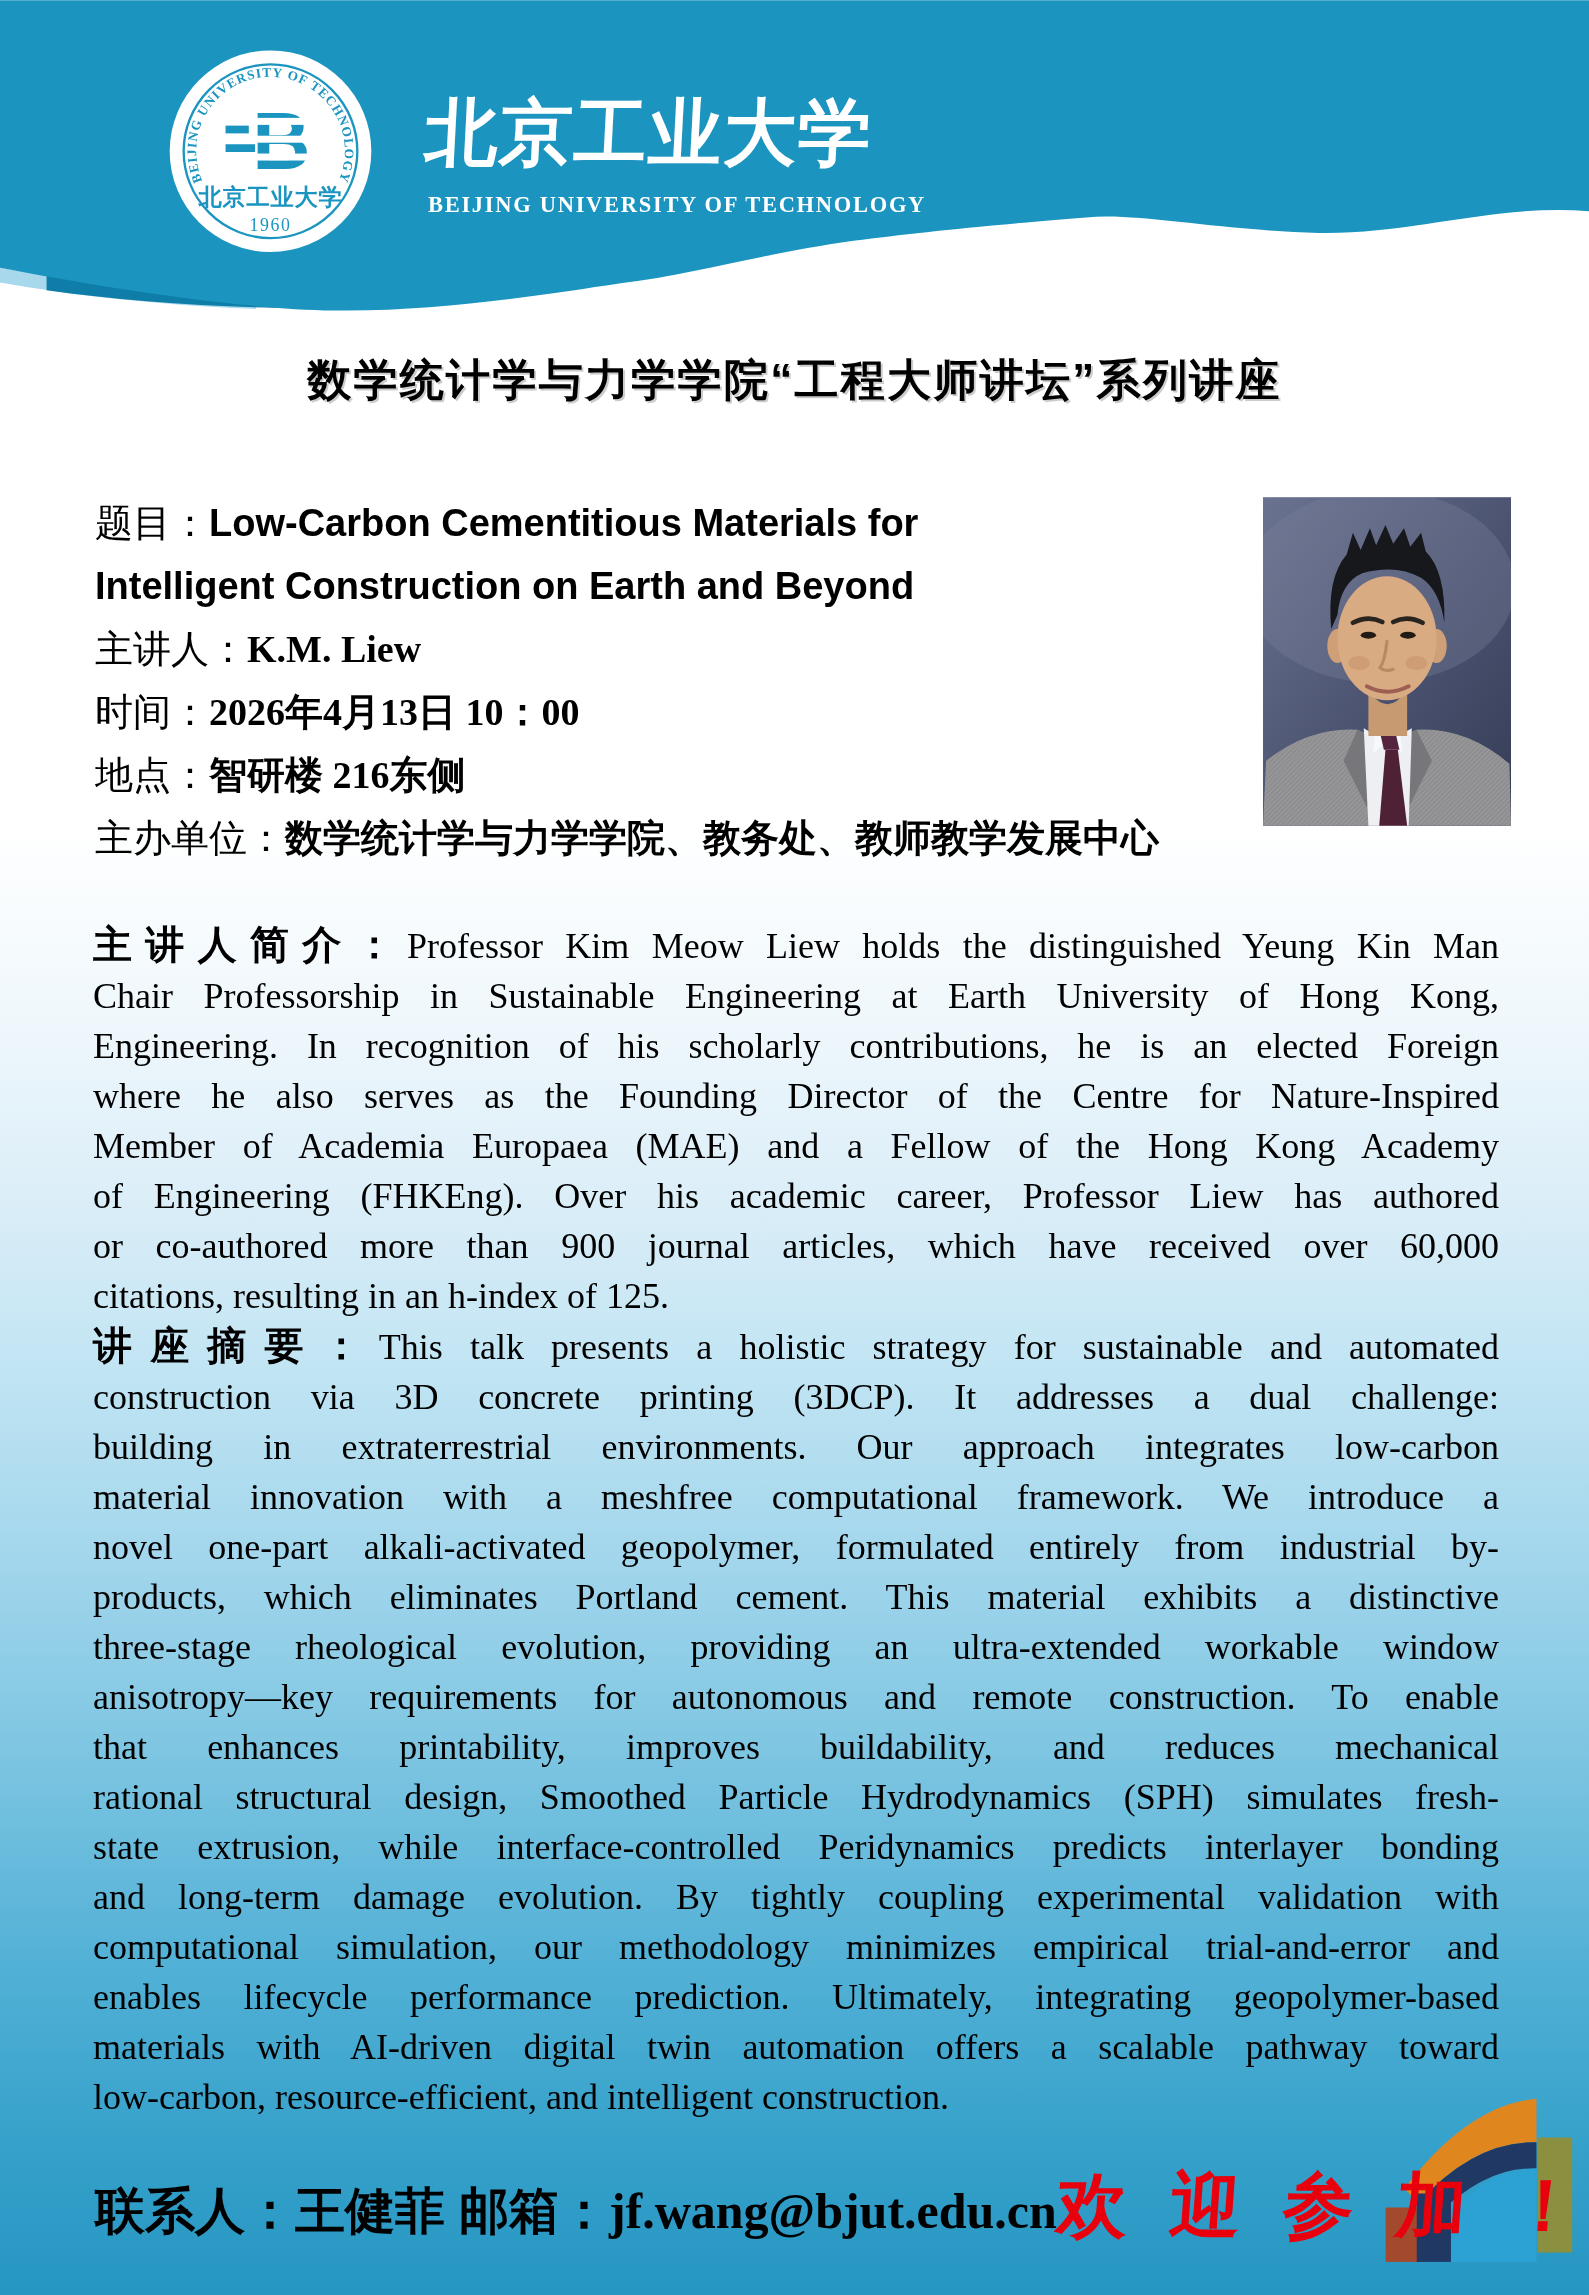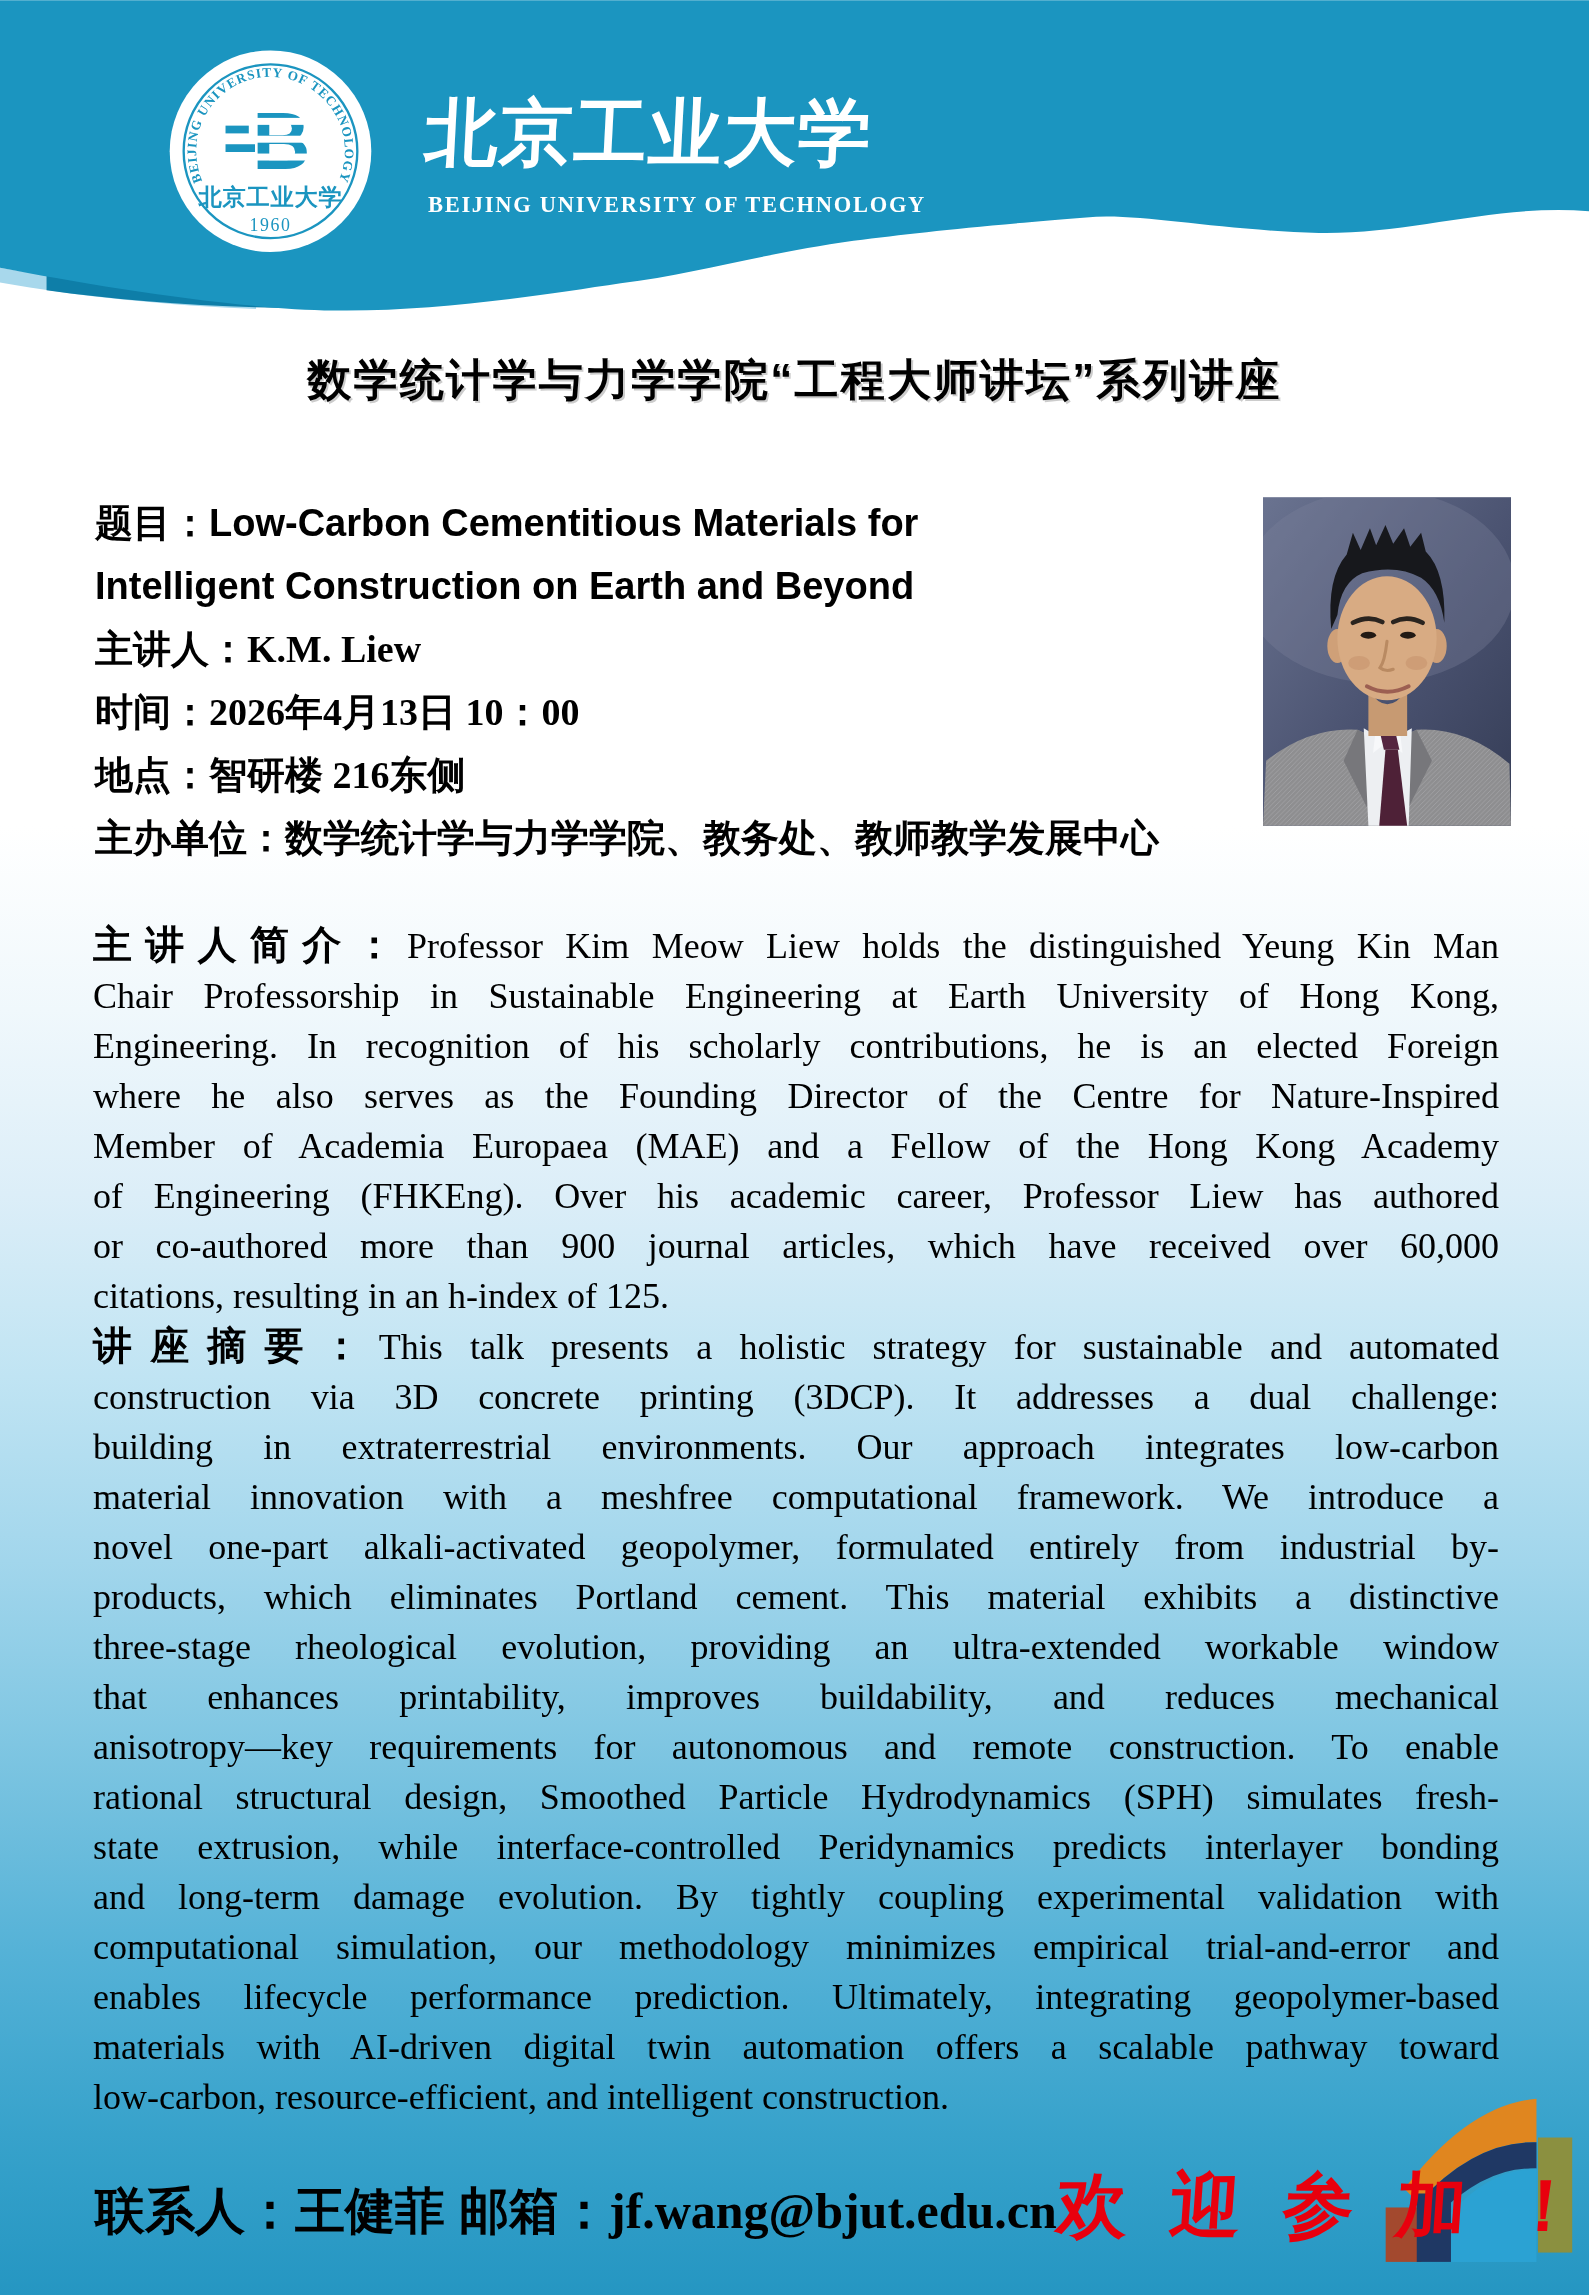--- a/index.html
+++ b/index.html
@@ -25,21 +25,21 @@
     font-family:"Liberation Serif",serif;font-size:22.5px;font-weight:700;
     color:#ffffff;letter-spacing:1.7px;white-space:nowrap;
   }
   .poster-title{
     position:absolute;left:0;right:0;top:351px;margin:0;text-align:center;
     font-size:44px;font-weight:800;color:#000;letter-spacing:2.3px;
     text-shadow:1.9px 1.9px 0 rgba(110,110,110,.35);white-space:nowrap;
   }
   .details{position:absolute;left:95px;top:492px;width:1180px;}
   .dline{height:63px;line-height:63px;font-size:38px;font-weight:700;color:#000;white-space:nowrap;}
-  .dlabel{font-weight:700;}
+  .dlabel{font-weight:400;}
   .v-sans{font-family:"Liberation Sans",sans-serif;font-weight:700;}
   .v-serif{font-family:"Liberation Serif",serif;font-weight:700;}
   .photo-frame{position:absolute;left:1263px;top:497px;width:248px;height:329px;}
   .paras{position:absolute;left:93px;top:920px;width:1406px;}
   .pline{
     font-family:"Liberation Serif",serif;font-size:36px;line-height:50px;color:#000;
     text-align:justify;text-align-last:justify;
   }
   .pline.last{text-align-last:left;}
   .lead{font-family:"Liberation Sans",sans-serif;font-weight:800;font-size:39px;}
@@ -159,22 +159,22 @@
         <div class="pline last">citations, resulting in an h-index of 125.</div>
       </div>
     <div id="abstract-para">
         <div class="pline"><span class="lead">讲座摘要：</span>This talk presents a holistic strategy for sustainable and automated</div>
         <div class="pline">construction via 3D concrete printing (3DCP). It addresses a dual challenge:</div>
         <div class="pline">building in extraterrestrial environments. Our approach integrates low-carbon</div>
         <div class="pline">material innovation with a meshfree computational framework. We introduce a</div>
         <div class="pline">novel one-part alkali-activated geopolymer, formulated entirely from industrial by-</div>
         <div class="pline">products, which eliminates Portland cement. This material exhibits a distinctive</div>
         <div class="pline">three-stage rheological evolution, providing an ultra-extended workable window</div>
+        <div class="pline">anisotropy—key requirements for autonomous and remote construction. To enable</div>
         <div class="pline">that enhances printability, improves buildability, and reduces mechanical</div>
-        <div class="pline">anisotropy—key requirements for autonomous and remote construction. To enable</div>
         <div class="pline">rational structural design, Smoothed Particle Hydrodynamics (SPH) simulates fresh-</div>
         <div class="pline">state extrusion, while interface-controlled Peridynamics predicts interlayer bonding</div>
         <div class="pline">and long-term damage evolution. By tightly coupling experimental validation with</div>
         <div class="pline">computational simulation, our methodology minimizes empirical trial-and-error and</div>
         <div class="pline">enables lifecycle performance prediction. Ultimately, integrating geopolymer-based</div>
         <div class="pline">materials with AI-driven digital twin automation offers a scalable pathway toward</div>
         <div class="pline last">low-carbon, resource-efficient, and intelligent construction.</div>
       </div>
   </div>
 

